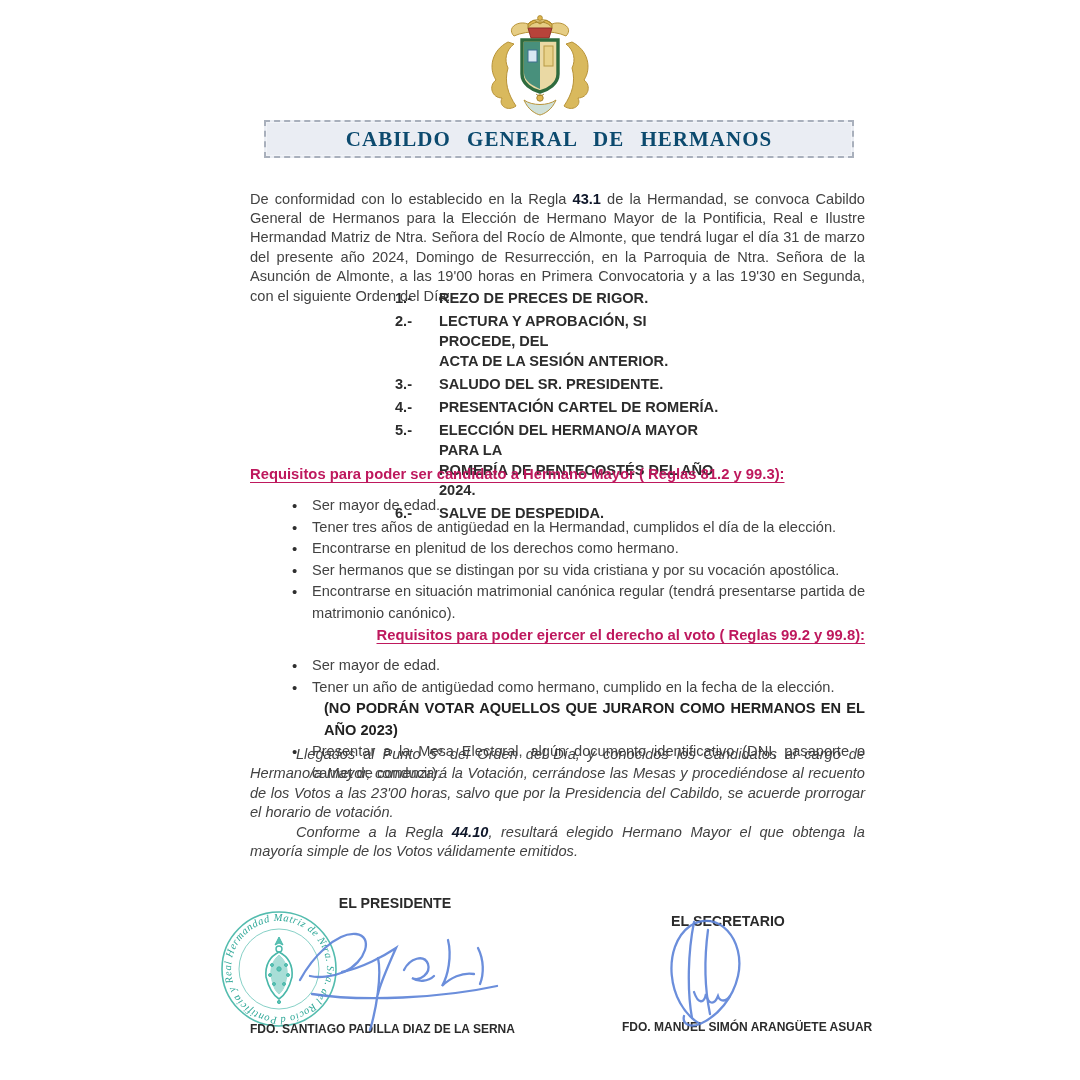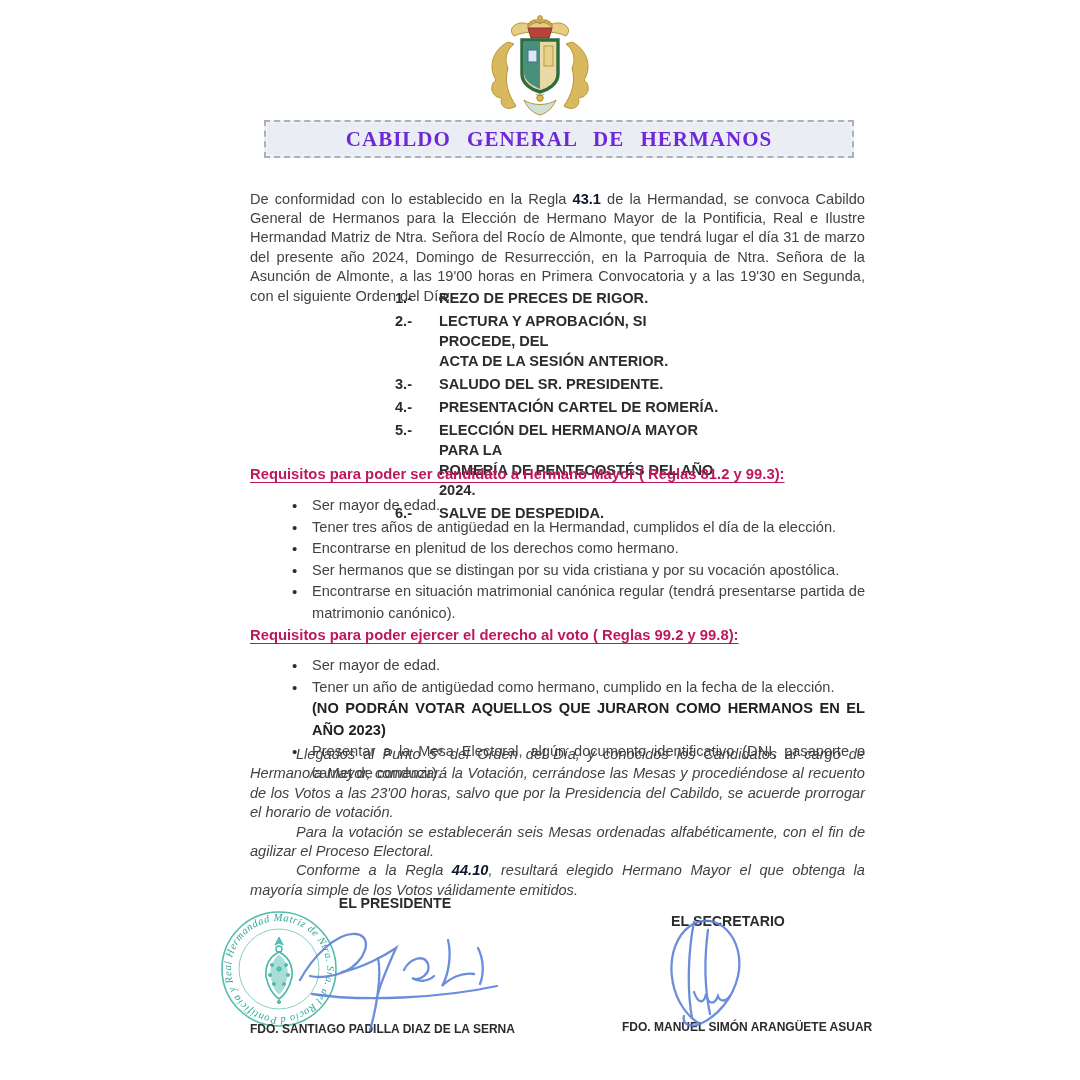--- a/index.html
+++ b/index.html
@@ -13,51 +13,51 @@
   
   .title-box{
     left:264px;top:120px;width:586px;height:34px;
     background:#eaedf3;
     border:2px dashed #a9b0bc;
     display:flex;align-items:center;justify-content:center;
     box-shadow:0 0 0 1px #f2f4f8 inset;
   }
   .title-box h1{
     margin:8px;font-family:"Liberation Serif", serif;font-weight:bold;
-    font-size:21px;color:#6d28d9;letter-spacing:1px;word-spacing:10px;
+    font-size:21px;color:#0c4a6e;letter-spacing:1px;word-spacing:10px;
   }
   
   .col{left:250px;width:615px;}
   .body-text{font-size:14.6px;line-height:19.4px;color:#424242;text-align:justify;}
   .body-text b{color:#0f172a;}
   #intro{top:175px;}
   
   #agenda{top:288px;left:395px;width:330px;}
   .agenda-item{display:flex;margin-bottom:3px;font-weight:bold;color:#2c2c2c;
     font-size:14.6px;line-height:20px;}
   .agenda-num{width:30px;flex:none;}
   .agenda-text{white-space:pre-line;padding-left:14px;}
   
   .sec-heading{
     font-size:14.8px;font-weight:bold;color:#be185d;
     text-decoration:underline;text-underline-offset:3px;
   }
   #sec1-head{top:466px;}
   #sec1-bullets{top:495px;}
-  #sec2-head{top:627px;}
+  #sec2-head{top:627px;text-align:right;}
   #sec2-bullets{top:655px;}
   ul.bullets{margin:0;padding:0;list-style:none;}
   ul.bullets li{
     position:relative;padding-left:62px;font-size:14.6px;line-height:21.5px;
     color:#424242;text-align:justify;
   }
   ul.bullets li::before{
     content:"•";position:absolute;left:42px;top:0;color:#2f2f2f;font-size:15px;
   }
-  .bold-block{display:block;font-weight:bold;color:#222;}
+  .bold-block{display:block;font-weight:bold;color:#222;margin-left:12px;}
   
   #closing{top:745px;font-style:italic;}
   #closing p{margin:0;text-indent:46px;}
   
   .sig-head{font-weight:bold;color:#2b2b2b;font-size:14.2px;text-align:center;line-height:18px;}
   #sig-left-head{left:250px;top:894px;width:290px;}
   #sig-right-head{left:598px;top:912px;width:260px;}
   .fdo{font-weight:bold;color:#2b2b2b;font-size:12px;white-space:nowrap;}
   #fdo-left{left:250px;top:1022px;}
   #fdo-right{left:598px;top:1020px;margin-left:24px;}
@@ -141,21 +141,20 @@
 
 <div id="sec2-head" class="abs col sec-heading">Requisitos para poder ejercer el derecho al voto ( Reglas 99.2 y 99.8):</div>
 <ul id="sec2-bullets" class="abs col bullets">
   <li>Ser mayor de edad.</li>
   <li><span>Tener un año de antigüedad como hermano, cumplido en la fecha de la elección.</span><span class="bold-block">(NO PODRÁN VOTAR AQUELLOS QUE JURARON COMO HERMANOS EN EL AÑO 2023)</span></li>
   <li>Presentar a la Mesa Electoral, algún documento identificativo (DNI, pasaporte o carnet de conducir).</li>
 </ul>
 
 <div id="closing" class="abs col body-text">
   <p>Llegados al Punto 5º del Orden del Día, y conocidos los Candidatos al cargo de Hermano/a Mayor, comenzará la Votación, cerrándose las Mesas y procediéndose al recuento de los Votos a las 23'00 horas, salvo que por la Presidencia del Cabildo, se acuerde prorrogar el horario de votación.</p>
-  <p>Para la votación se establecerán seis Mesas ordenadas alfabéticamente, con el fin de agilizar el Proceso Electoral.</p>
   <p><span>Conforme a la Regla </span><b>44.10</b><span>, resultará elegido Hermano Mayor el que obtenga la mayoría simple de los Votos válidamente emitidos.</span></p>
 </div>
 
 <div id="sig-left-head" class="abs sig-head">
   <div>EL PRESIDENTE</div>
 </div>
 <div id="sig-right-head" class="abs sig-head">
   <div>EL SECRETARIO</div>
 </div>
 

